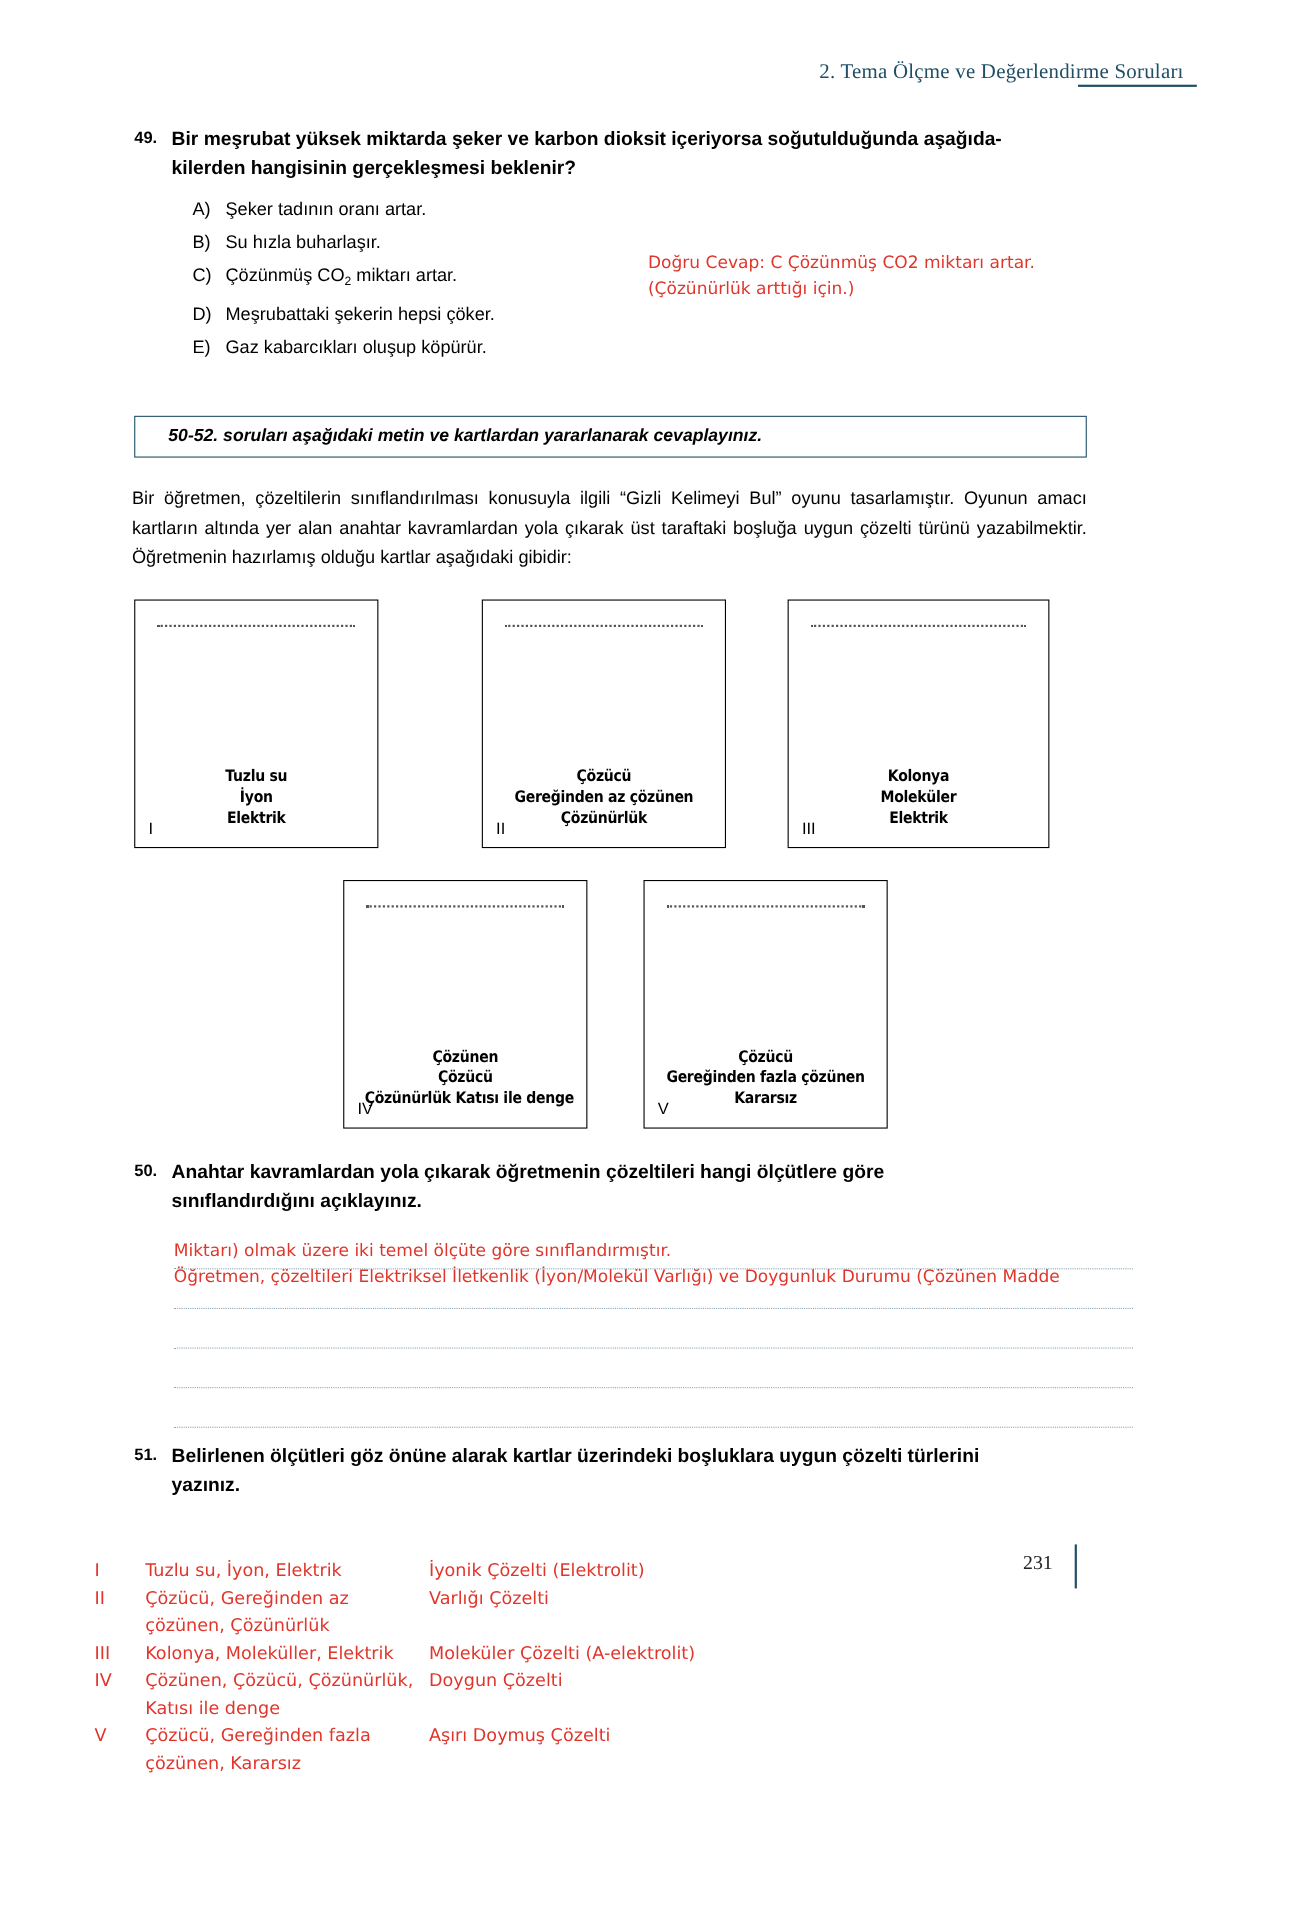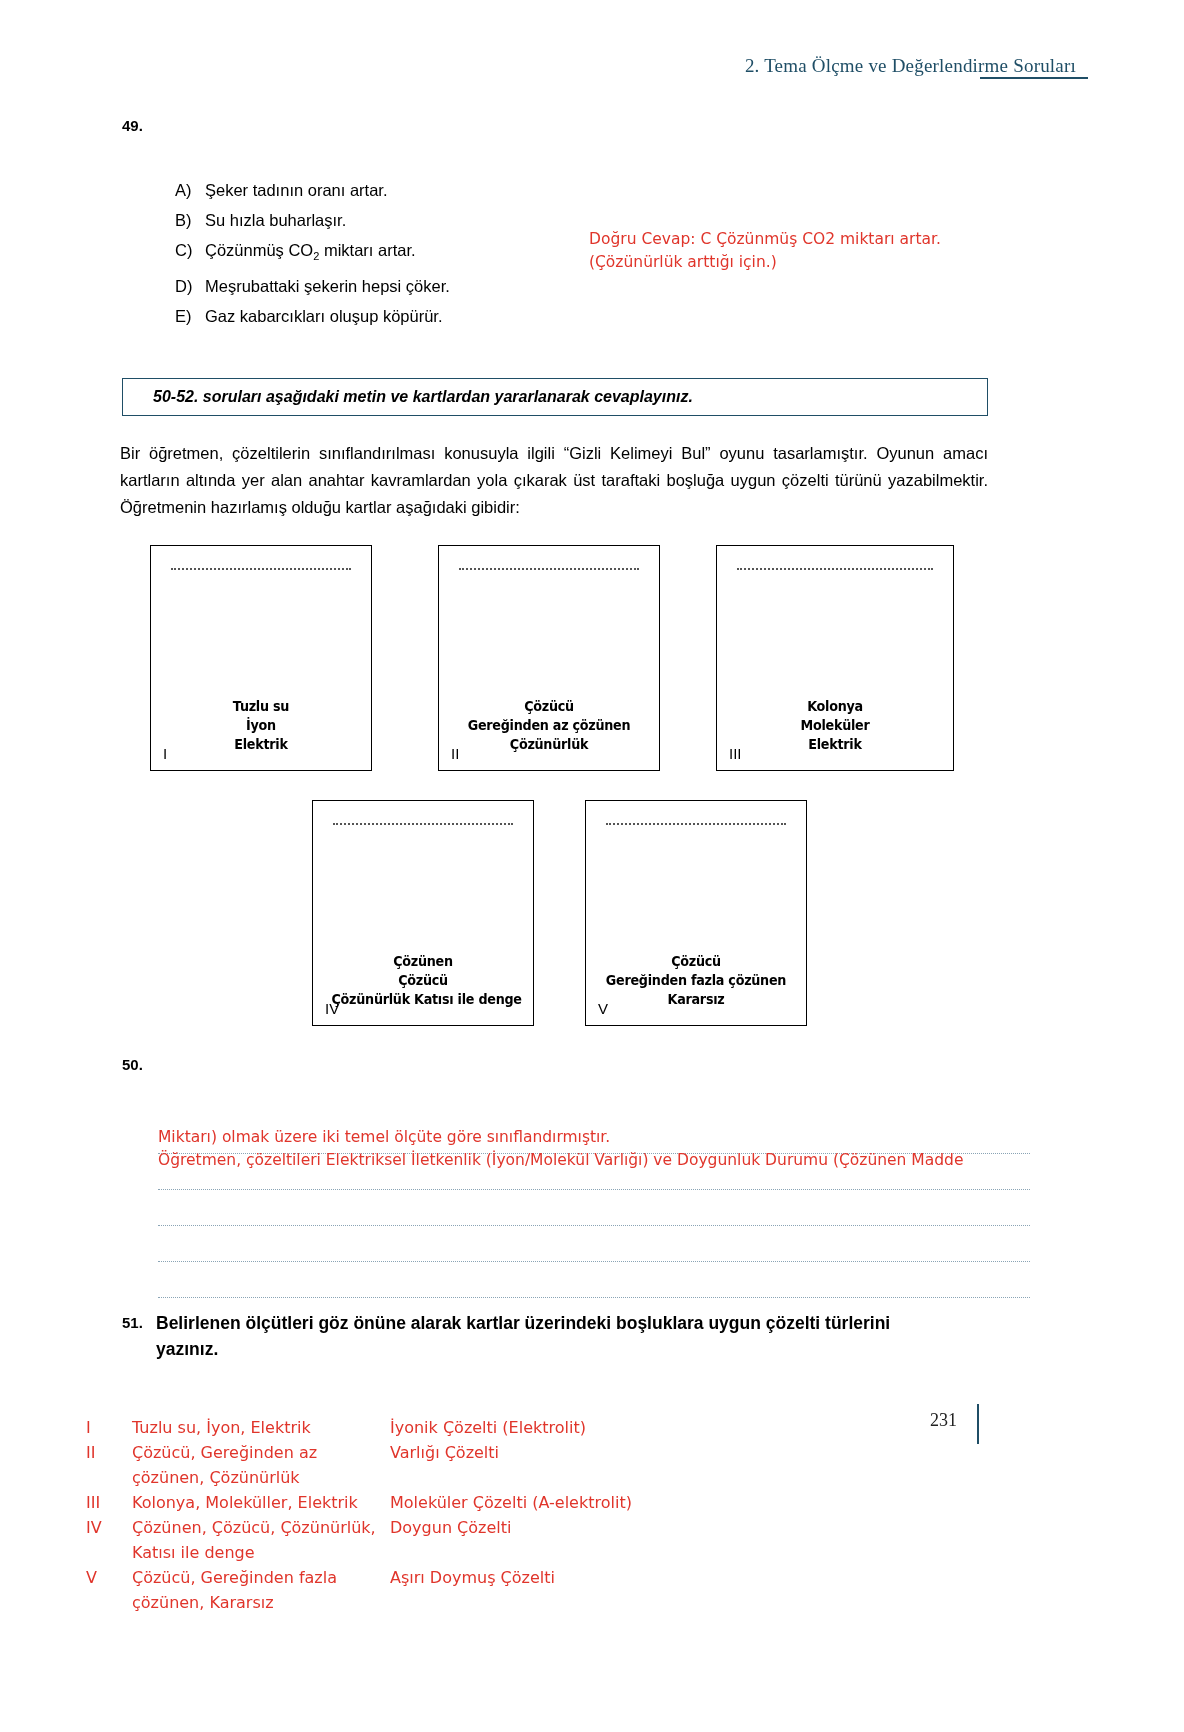--- a/index.html
+++ b/index.html
@@ -169,21 +169,21 @@
   .card-words span { display: block; white-space: nowrap; }
   .card-roman {
     position: absolute;
     bottom: 8px;
     left: 12px;
     font-size: 15px;
     font-family: "Liberation Sans", sans-serif;
     font-weight: normal;
   }
 
-  #card1 { top: 545px; left: 122px;  width: 222px; height: 226px; margin-left: 28px; }
+  #card1 { top: 545px; left: 122px;  width: 222px; height: 226px; }
   #card2 { top: 545px; left: 438px;  width: 222px; height: 226px; }
   #card3 { top: 545px; left: 716px;  width: 238px; height: 226px; }
   #card4 { top: 800px; left: 312px;  width: 222px; height: 226px; }
   #card5 { top: 800px; left: 585px;  width: 222px; height: 226px; }
 
   
   .q50 {
     position: absolute;
     top: 1052px;
     left: 122px;
@@ -254,20 +254,24 @@
 <div class="page">
 
   <div class="header">
     <span class="header-title">2. Tema Ölçme ve Değerlendirme Soruları</span>
   </div>
   <div class="header-rule"></div>
 
   <div class="q49">
     <div class="q-row">
       <span class="q-num">49.</span>
+      <span class="q-text">
+        <span>Bir meşrubat yüksek miktarda şeker ve karbon dioksit içeriyorsa soğutulduğunda aşağıda-</span>
+        <span class="l2">kilerden hangisinin gerçekleşmesi beklenir?</span>
+      </span>
     </div>
   </div>
 
   <div class="options">
     <div class="opt">
       <span class="opt-letter">A)</span>
       <span class="opt-text">Şeker tadının oranı artar.</span>
     </div>
     <div class="opt">
       <span class="opt-letter">B)</span>
@@ -344,20 +348,24 @@
       <span>Çözücü</span>
       <span>Gereğinden fazla çözünen</span>
       <span>Kararsız</span>
     </div>
     <div class="card-roman">V</div>
   </div>
 
   <div class="q50">
     <div class="q-row">
       <span class="q-num">50.</span>
+      <span class="q-text">
+        <span>Anahtar kavramlardan yola çıkarak öğretmenin çözeltileri hangi ölçütlere göre</span>
+        <span class="l2">sınıflandırdığını açıklayınız.</span>
+      </span>
     </div>
   </div>
 
   <div class="lines">
     <div class="rule-line"></div>
     <div class="rule-line"></div>
     <div class="rule-line"></div>
     <div class="rule-line"></div>
     <div class="rule-line"></div>
   </div>

